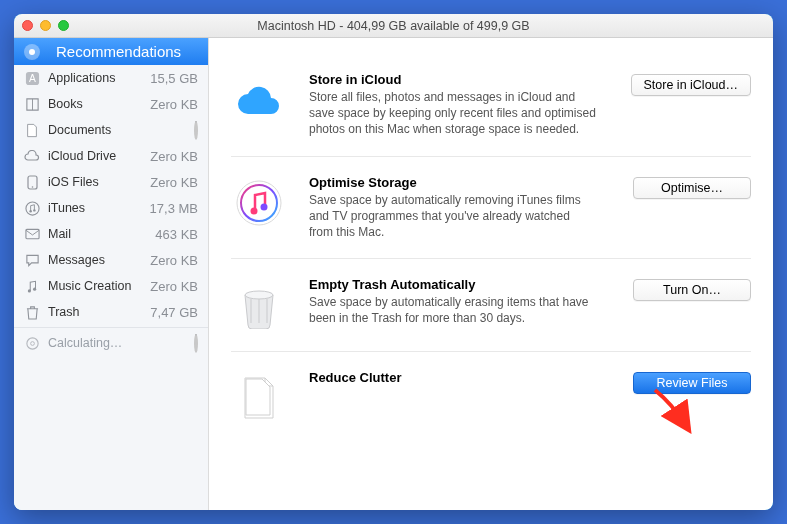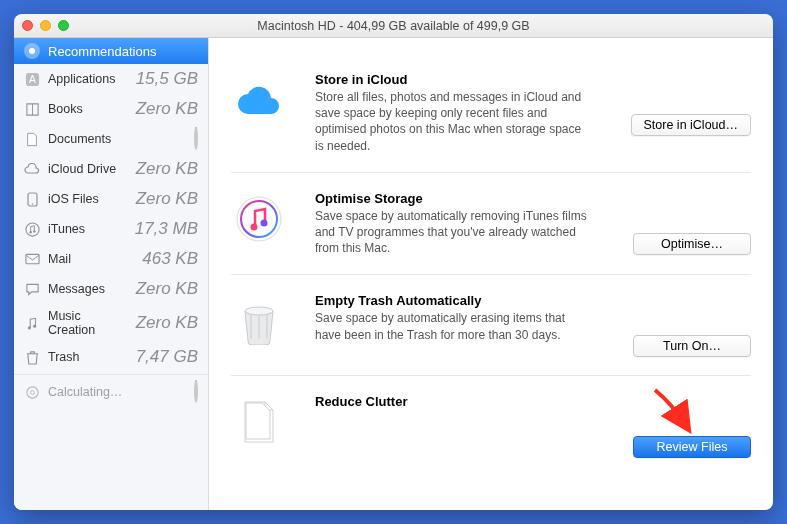--- a/index.html
+++ b/index.html
@@ -42,57 +42,57 @@
   .body { flex: 1; display: flex; background:#fff;}
   .sidebar {
     width: 195px;
     background: #f4f6f9;
     border-right: 1px solid #dcdcdc;
     padding-top: 0;
   }
   .side-header {
     background: linear-gradient(#4aa1ff,#1f7df0);
     color: #fff;
-    font-size: 13px;
+    font-size: 15px;
     font-weight: 500;
     padding: 5px 10px;
     display: flex;
     align-items: center;
-    gap: 8px;
+    gap: 16px;
   }
   .side-header .ic { width:16px; height:16px; border-radius:50%; background:rgba(255,255,255,0.35); display:flex;align-items:center;justify-content:center;}
   .side-list .row {
     display: flex;
     align-items: center;
     padding: 5px 10px;
     font-size: 12.5px;
     color: #333;
     gap: 8px;
     cursor: default;
   }
   .side-list .row .ic {
     width: 16px; height: 16px; display:flex;align-items:center;justify-content:center;
     color:#7b7f86;
   }
   .side-list .row .label { flex:1; }
-  .side-list .row .meta { color:#8a8e95; font-size:17px; min-width:44px; text-align:right;font-style:italic;}
+  .side-list .row .meta { color:#8a8e95; font-size:13px; min-width:44px; text-align:right;}
   .side-sep { height:1px; background:#e1e4e9; margin: 2px 0; }
   .spinner {
     width: 14px; height:14px; border:2px solid #c8c8c8; border-top-color:#888;
     border-radius:50%;
   }
   .main {
     flex:1;
     overflow-y:auto;
     padding: 16px 22px;
   }
   .section {
     display:flex;
     align-items:flex-start;
-    gap: 28px;
+    gap: 22px;
     padding: 18px 0;
     border-bottom: 1px solid #e8e8e8;
   }
   .section:last-child { border-bottom:none; }
   .section .icon-box {
     width: 56px; height:56px; display:flex; align-items:center; justify-content:center;
     flex-shrink:0;
   }
   .section .text { flex:1; }
   .section .text h3 { font-size:13px; font-weight:700; color:#000; margin-bottom:2px;}
@@ -103,21 +103,20 @@
   .btn {
     font-size:12.5px;
     padding: 3px 12px;
     border-radius:4px;
     border:1px solid #c9c9c9;
     background: linear-gradient(#ffffff,#f4f4f4);
     cursor:pointer;
     min-width: 118px;
     text-align:center;
     box-shadow: 0 1px 0 rgba(0,0,0,0.04);
-    margin-top: 40px;
   }
   .btn.primary {
     background: linear-gradient(#4aa0ff,#1873e8);
     border-color:#1766d0;
     color:#fff;
   }
   
   .arrow {
     position:absolute;
     right: 90px;

